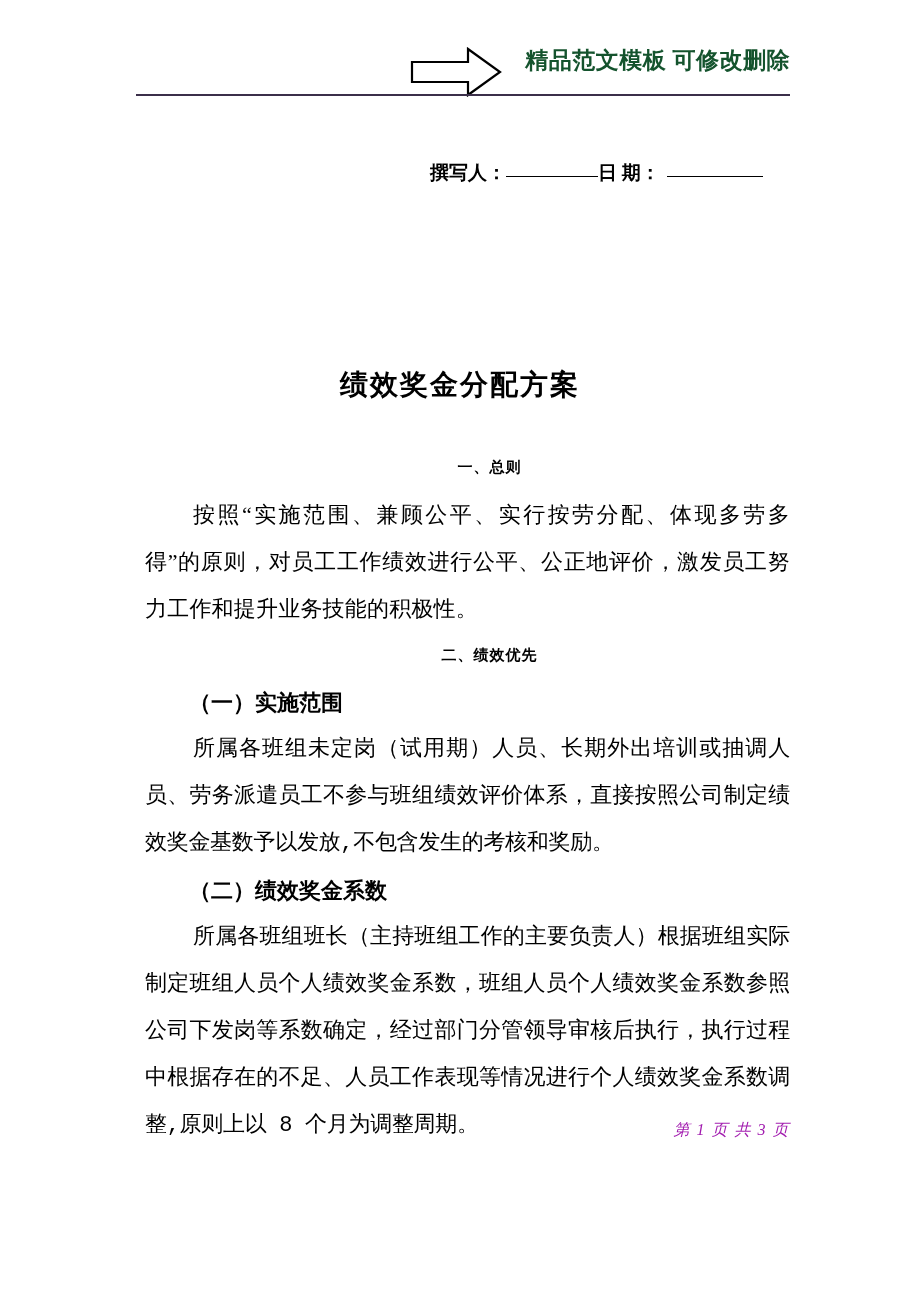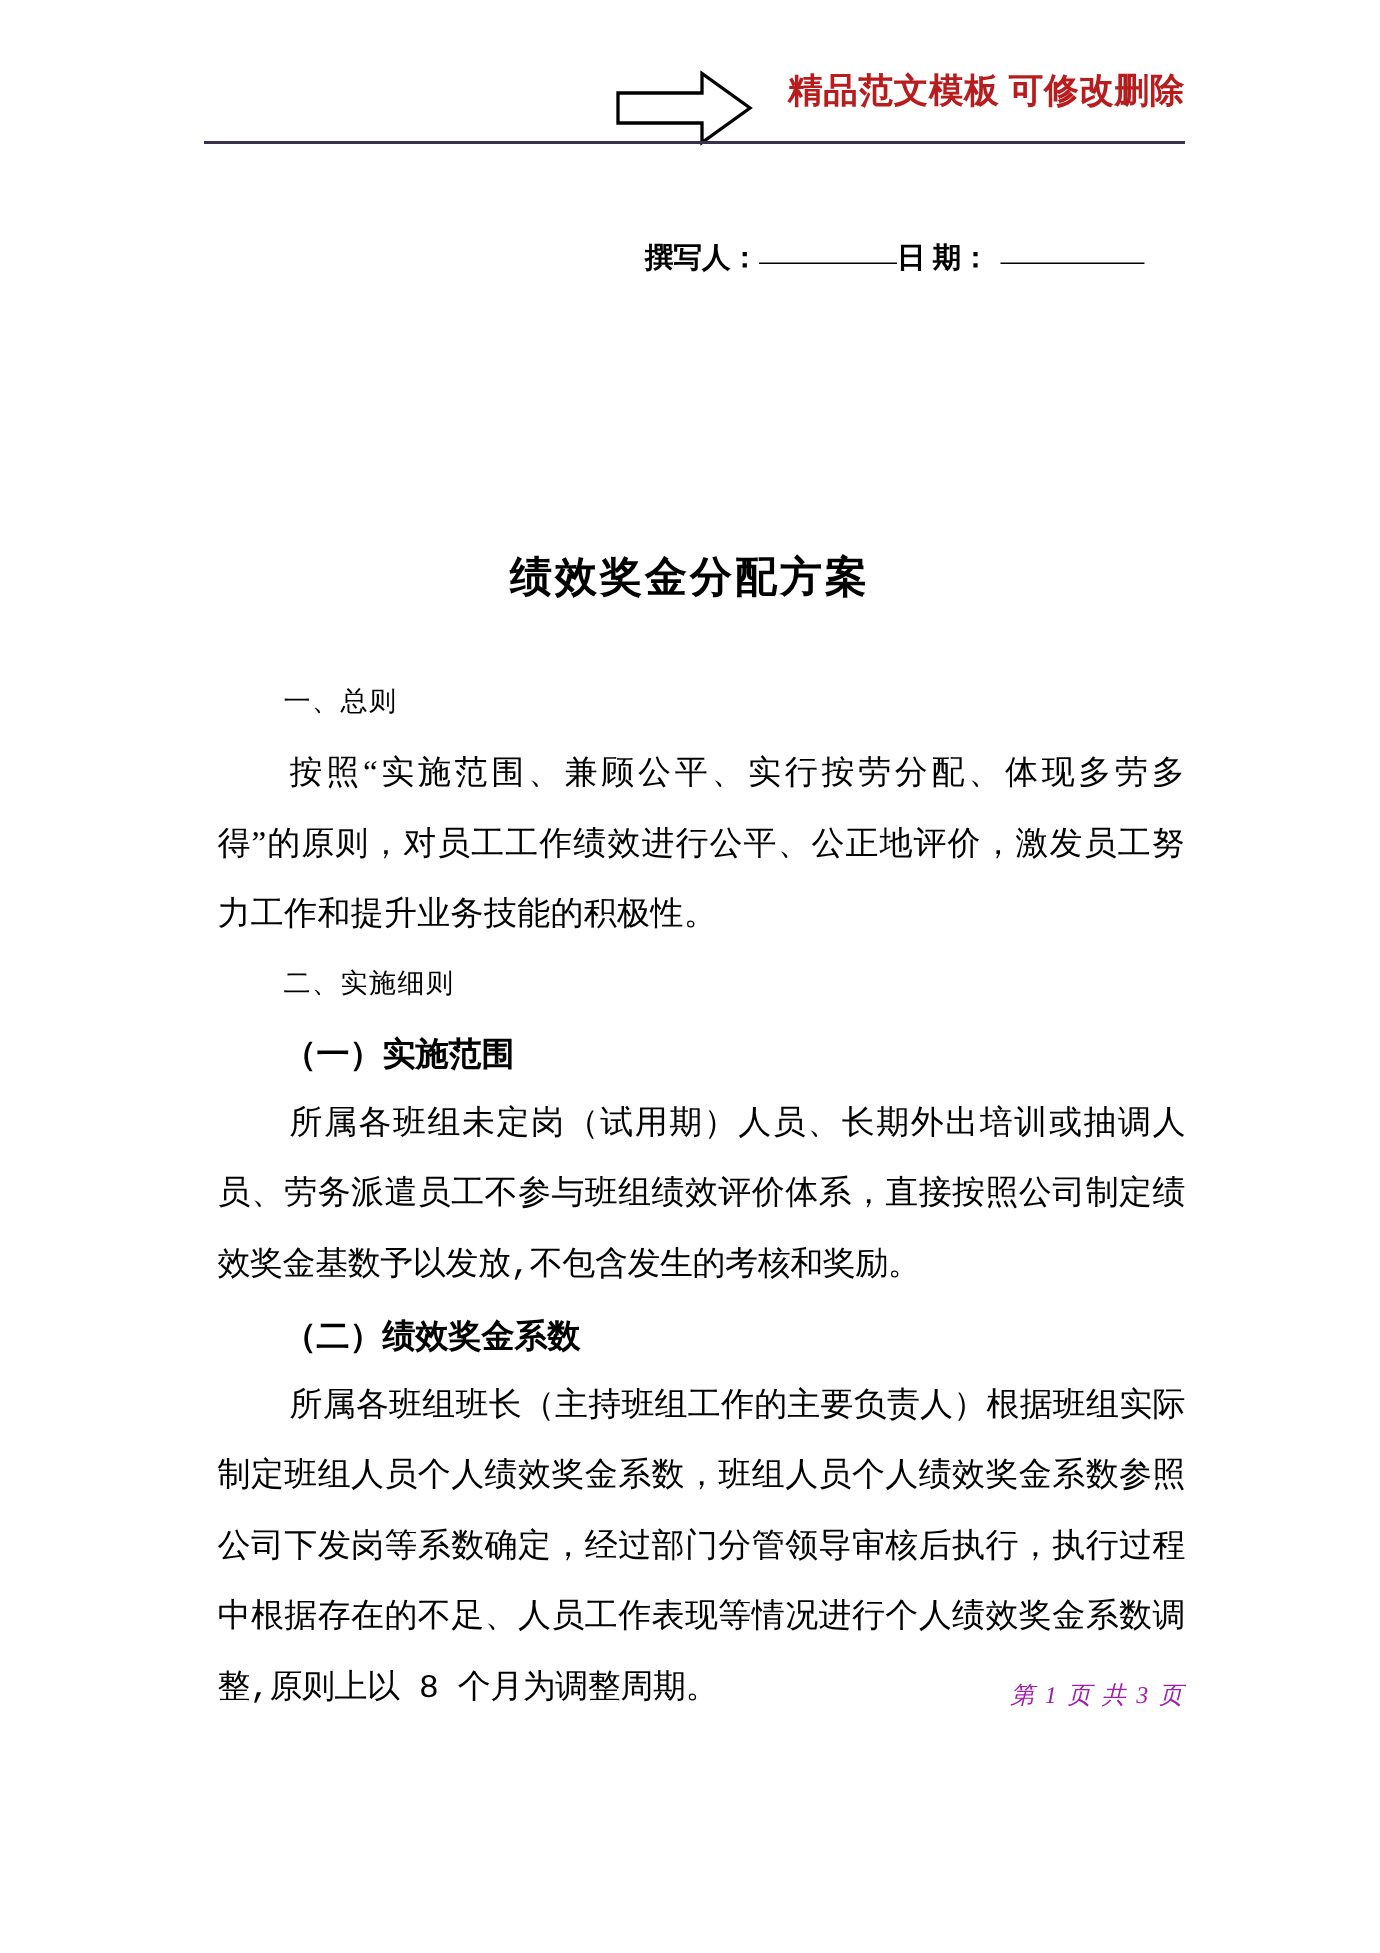--- a/index.html
+++ b/index.html
@@ -45,21 +45,21 @@
   .header-text {
     position: absolute;
     right: 0px;
     top: 6px;
     font-family: "Liberation Serif", "DejaVu Serif", serif;
     font-size: 23px;
     font-weight: bold;
     letter-spacing: 0.5px;
     white-space: nowrap;
     line-height: 34px;
-    color: #b91c1c;
+    color: #14532d;
   }
   .header-rule {
     position: absolute;
     left: 0;
     right: 0;
     top: 56px;
     height: 2px;
     background: #3b2f4a;
   }
 
@@ -103,26 +103,27 @@
   }
 
   
   .body-block {
     position: absolute;
     left: 145px;
     top: 444px;
     width: 645px;
   }
   .h-sec {
-    font-size: 18px;
-    font-weight: normal;
+    font-size: 15px;
+    font-weight: bold;
     line-height: 47px;
     text-indent: 44px;
     letter-spacing: 1px;
     margin: 0;
+    text-align: center;
   }
   .h-sub {
     font-size: 22px;
     font-weight: bold;
     line-height: 47px;
     text-indent: 44px;
     letter-spacing: 0px;
     margin: 0;
   }
   .para {
@@ -171,21 +172,21 @@
     <span class="lbl">撰写人：</span><span class="blank blank-author"></span><span class="lbl">日 期：</span><span class="meta-gap"></span><span class="blank blank-date"></span>
   </div>
 
   <div class="doc-title">绩效奖金分配方案</div>
 
   <div class="body-block">
 
     <p class="h-sec">一、总则</p>
     <p class="para">按照“实施范围、兼顾公平、实行按劳分配、体现多劳多得”的原则，对员工工作绩效进行公平、公正地评价，激发员工努力工作和提升业务技能的积极性。</p>
 
-    <p class="h-sec">二、实施细则</p>
+    <p class="h-sec">二、绩效优先</p>
 
     <p class="h-sub">（一）实施范围</p>
     <p class="para para-tight">所属各班组未定岗（试用期）人员、长期外出培训或抽调人员、劳务派遣员工不参与班组绩效评价体系，直接按照公司制定绩效奖金基数予以发放,不包含发生的考核和奖励。</p>
 
     <p class="h-sub">（二）绩效奖金系数</p>
     <p class="para para-tight">所属各班组班长（主持班组工作的主要负责人）根据班组实际制定班组人员个人绩效奖金系数，班组人员个人绩效奖金系数参照公司下发岗等系数确定，经过部门分管领导审核后执行，执行过程中根据存在的不足、人员工作表现等情况进行个人绩效奖金系数调整,原则上以 8 个月为调整周期。</p>
 
   </div>
 
   <div class="footer">第 1 页 共 3 页</div>

